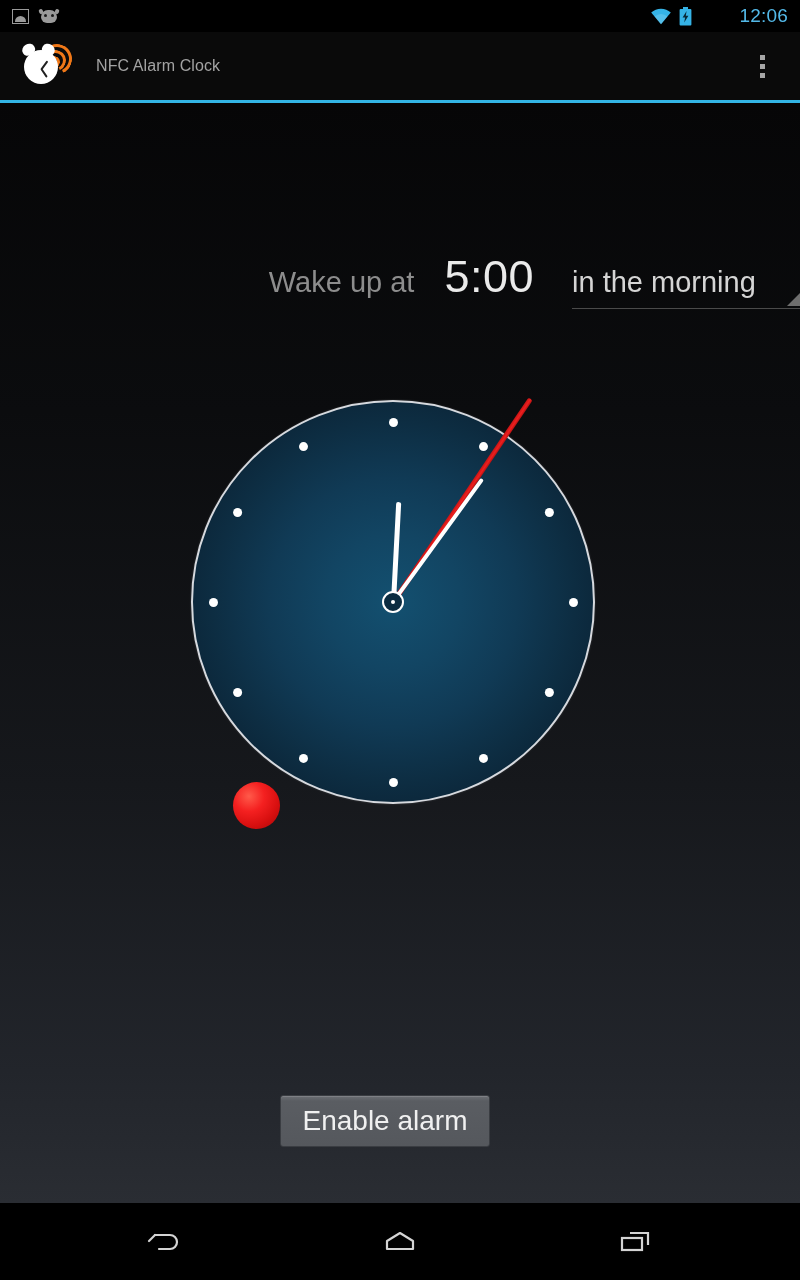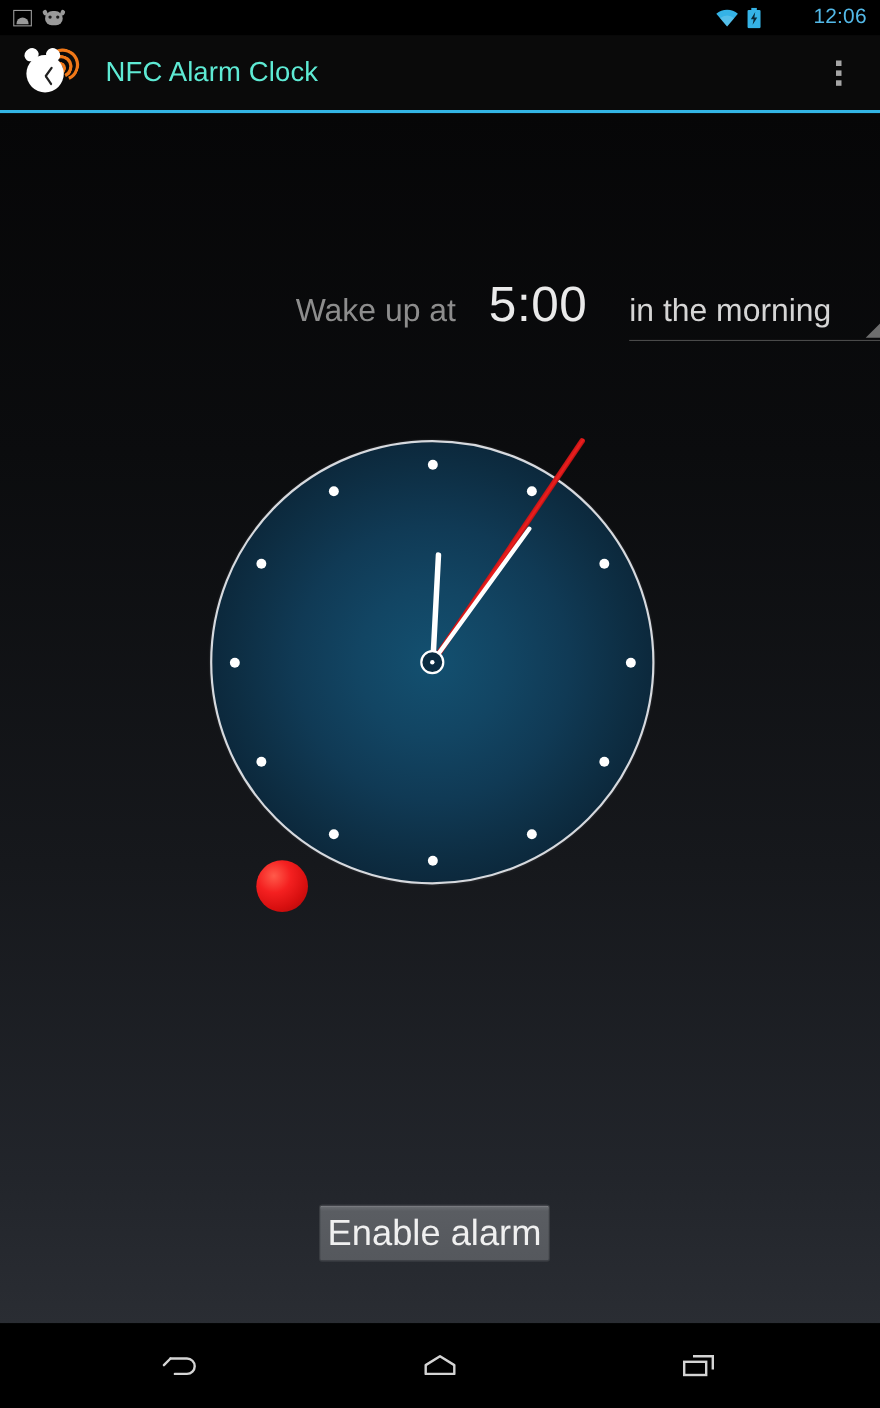--- a/index.html
+++ b/index.html
@@ -67,21 +67,21 @@
   .clock-hand-a{ left:20px; top:17px; width:2.4px; height:11px; transform-origin:50% 100%; transform:rotate(36deg); }
   .clock-hand-b{ left:20px; top:17px; width:2.4px; height:10px; transform-origin:50% 100%; transform:rotate(146deg); }
   .nfc-wave{
     position:absolute; border:3px solid #f07818; border-radius:50%;
     border-left-color:transparent; border-bottom-color:transparent;
     transform:rotate(20deg);
   }
   .nfc-wave.w1{ right:14px; top:14px; width:12px; height:12px; }
   .nfc-wave.w2{ right:8px;  top:8px;  width:21px; height:21px; }
   .nfc-wave.w3{ right:2px;  top:2px;  width:30px; height:30px; }
-  #app-title { color:#5eead4; font-size:25px; margin-left:22px; letter-spacing:.1px;text-align:center; }
+  #app-title { color:#a3a3a3; font-size:16px; margin-left:22px; letter-spacing:.1px;text-align:center; }
   #overflow-menu {
     margin-left:auto; margin-right:24px; width:28px; height:44px;
     display:flex; flex-direction:column; align-items:center; justify-content:center; gap:4px;
   }
   #overflow-menu .dot { width:5px; height:5px; background:#a6a6a6; }
   #ab-divider {
     position:absolute; left:0; top:100px; width:800px; height:3px; background:#33b5e5;
   }
 
   
@@ -146,24 +146,24 @@
     margin-left:-11px; margin-top:-11px; border-radius:50%;
     border:2.5px solid #fff; background:#0b2c41;
   }
   #center-hub::after{
     content:""; position:absolute; left:50%; top:50%; width:4px; height:4px;
     margin-left:-2px; margin-top:-2px; background:#fff; border-radius:50%;
   }
 
   
   #enable-alarm-button {
-    position:absolute; left:290px; top:992px; width:210px; height:52px;
+    position:absolute; left:280px; top:992px; width:210px; height:52px;
     background:linear-gradient(180deg,#6d7075 0%,#5a5d62 10%,#55585d 100%);
     border:1px solid #3a3d42; border-radius:3px;
-    color:#f0f0f0; font-size:33px;
+    color:#f0f0f0; font-size:28px;
     display:flex; align-items:center; justify-content:center;
     box-shadow:inset 0 1px 0 rgba(255,255,255,.13);
   }
 
   
   #nav-bar {
     position:absolute; left:0; top:1203px; width:800px; height:77px; background:#000;
     display:flex; align-items:center; justify-content:center; gap:165px;
   }
   .nav-btn { width:70px; height:56px; display:flex; align-items:center; justify-content:center; }

